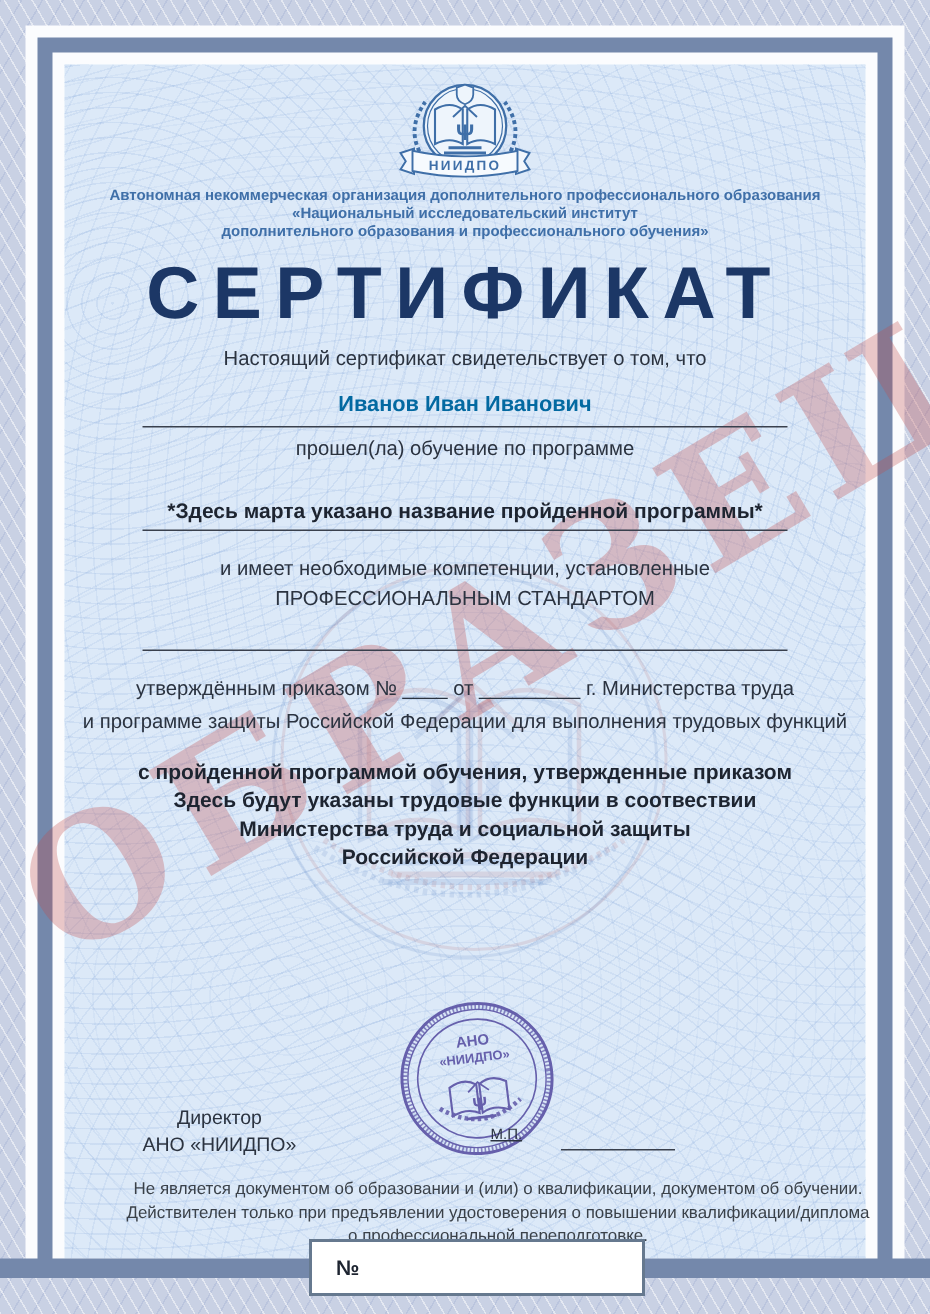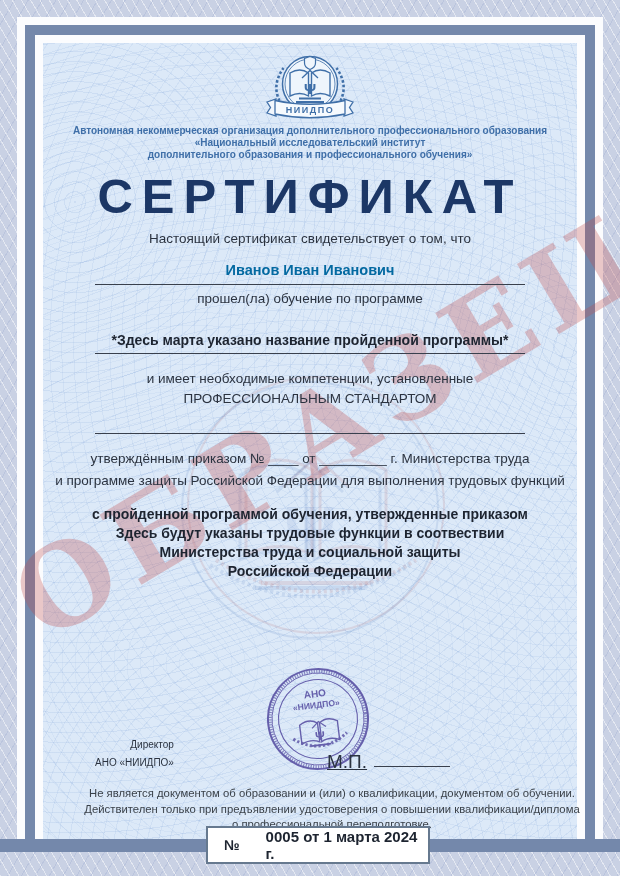--- a/index.html
+++ b/index.html
@@ -37,22 +37,22 @@
   .intro{top:231px;font-size:13.5px;}
   .name{top:262px;font-size:14.5px;font-weight:bold;color:#0369a1;}
   .rule{position:absolute;left:95px;width:430px;border-top:1.4px solid #39404d;z-index:5;}
   .rule1{top:284px;} .rule2{top:353px;} .rule3{top:433px;}
   .passed{top:291px;font-size:13.5px;}
   .program{top:332px;font-size:14px;font-weight:bold;color:#1d2430;}
   .comp{top:369px;font-size:13.5px;line-height:19.5px;}
   .approved{top:448px;font-size:13.5px;line-height:22px;}
   .functions{top:505px;font-size:14px;font-weight:bold;line-height:19px;color:#1d2430;}
   .stamp{position:absolute;left:265px;top:666px;width:106px;height:106px;z-index:4;opacity:.9;}
-  .director{position:absolute;left:95px;top:736px;font-size:10px;line-height:18px;text-align:right;color:var(--text,#2b3340);z-index:5;}
-  .mp{position:absolute;left:327px;top:751px;font-size:19px;color:var(--text,#2b3340);z-index:5;text-decoration:underline;}
+  .director{position:absolute;left:95px;top:736px;font-size:13px;line-height:18px;text-align:center;color:var(--text,#2b3340);z-index:5;}
+  .mp{position:absolute;left:327px;top:751px;font-size:10px;color:var(--text,#2b3340);z-index:5;text-decoration:underline;}
   .mp-rule{position:absolute;left:374px;top:766px;width:76px;border-top:1.4px solid #39404d;z-index:5;}
   .disclaimer{top:786px;font-size:11.3px;line-height:15.6px;color:#3a4149;padding-left:22px;}
   
   .band{position:absolute;left:0;top:839px;width:620px;height:13px;background:var(--frame,#7488ab);z-index:6;}
   .numbox{position:absolute;left:206px;top:826px;width:204px;height:34px;background:#fff;border:2px solid #66798f;
     z-index:7;display:flex;align-items:center;padding-left:16px;gap:26px;}
   .numbox .lbl{font-size:14px;font-weight:bold;color:#1d2430;}
   .numbox .val{font-size:15px;font-weight:bold;color:#1d2430;}
 </style>
 </head>
@@ -164,16 +164,15 @@
 
   <div class="t disclaimer">
     <div>Не является документом об образовании и (или) о квалификации, документом об обучении.</div>
     <div>Действителен только при предъявлении удостоверения о повышении квалификации/диплома</div>
     <div>о профессиональной переподготовке.</div>
   </div>
 
   <div class="band"></div>
   <div class="numbox">
     <span class="lbl">№</span>
-    <span class="val">0005 от 1 марта 2024 г.</span>
   </div>
 
 </div>
 
 </body></html>

